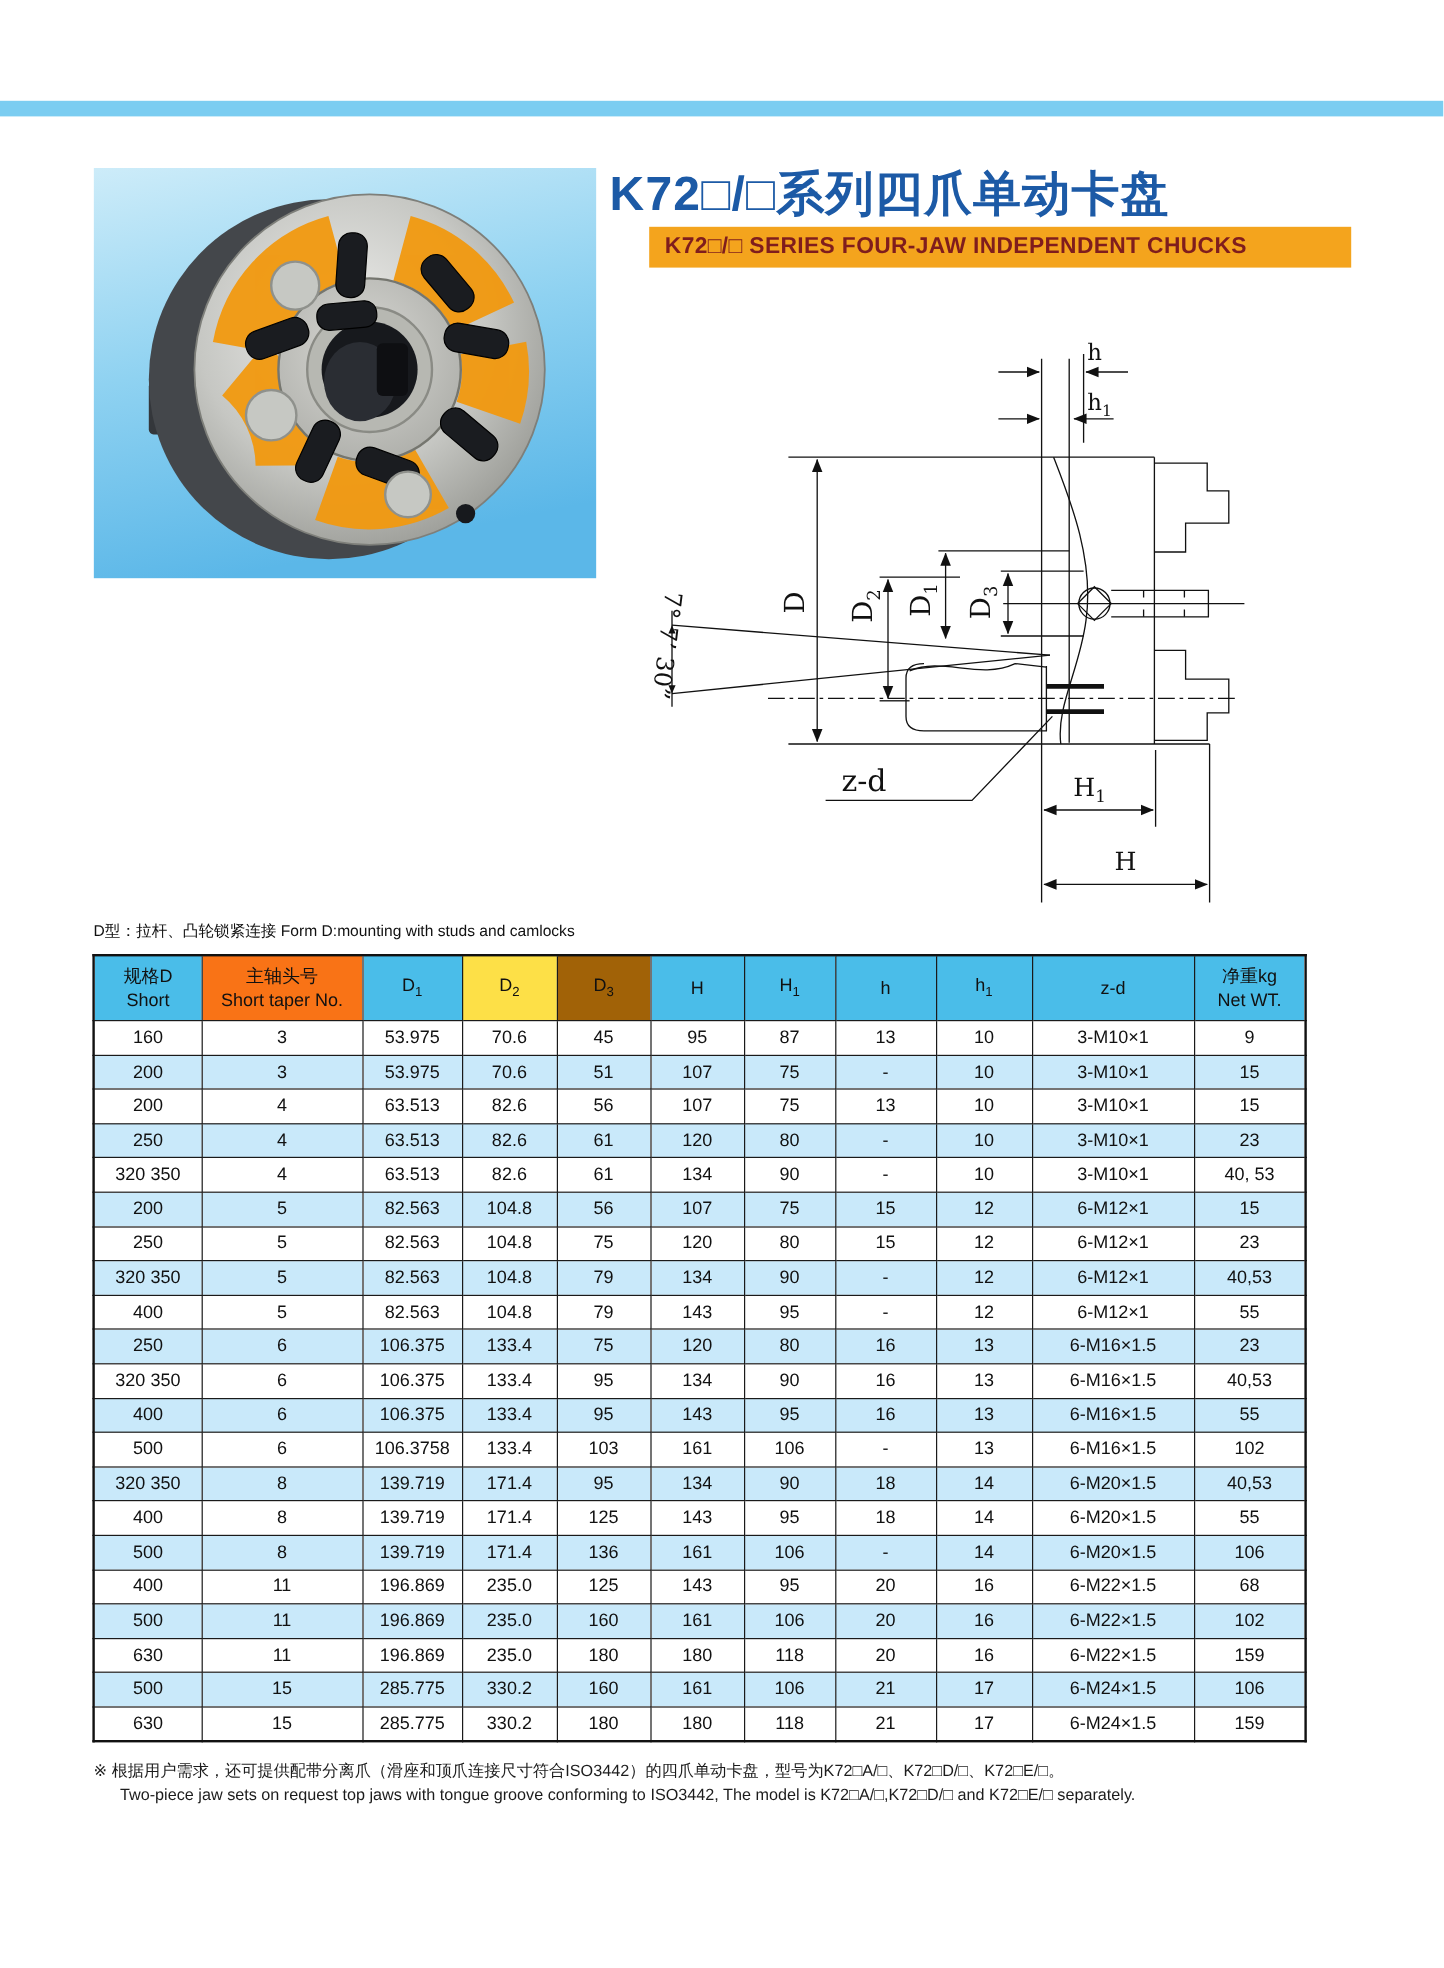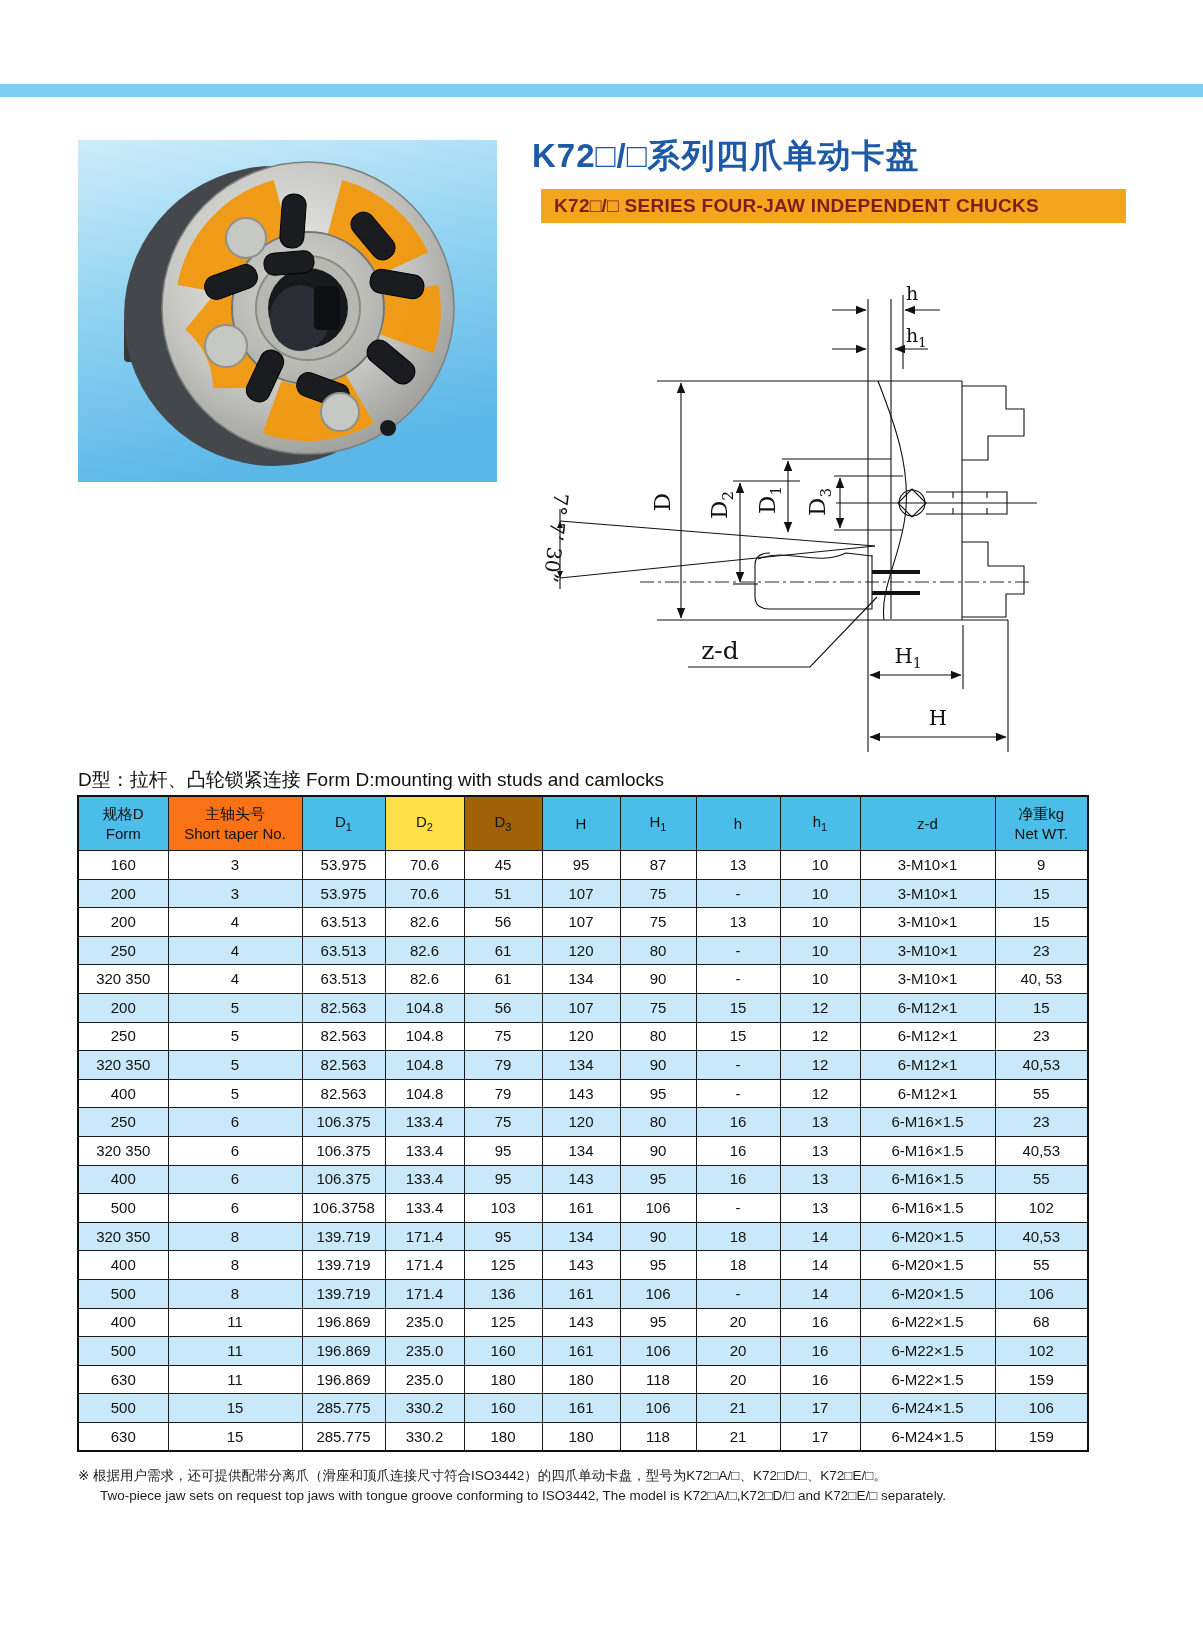--- a/index.html
+++ b/index.html
@@ -3,34 +3,34 @@
 <meta charset="utf-8">
 <style>
   html,body{margin:0;padding:0;background:#fff;}
   #page{position:relative;width:1203px;height:1640px;background:#ffffff;
         font-family:"Liberation Sans","DejaVu Sans",sans-serif;overflow:hidden;}
 
   #top-bar{position:absolute;left:0;top:84px;width:1203px;height:13px;}
 
   #photo-box{position:absolute;left:78px;top:140px;width:419px;height:342px;}
 
-  #title{position:absolute;left:532px;top:134px;width:660px;height:44px;
-         font-size:33px;font-weight:bold;letter-spacing:1px;}
+  #title{position:absolute;left:508px;top:134px;width:660px;height:44px;
+         font-size:40px;font-weight:bold;letter-spacing:1px;}
   #banner{position:absolute;left:541px;top:189px;width:585px;height:34px;
           display:flex;align-items:center;padding-left:13px;box-sizing:border-box;
           font-size:19px;font-weight:bold;letter-spacing:.3px;}
 
   #diagram{position:absolute;left:525px;top:252px;width:512px;height:510px;}
   #diagram svg{width:100%;height:100%;}
   .dline{stroke:#111;stroke-width:1.1;fill:none;}
   .dthick{stroke:#111;stroke-width:4;fill:none;}
   .dcenter{stroke:#111;stroke-width:.9;fill:none;stroke-dasharray:14 4 3 4;}
   .dtext{font-family:"DejaVu Serif","Liberation Serif",serif;fill:#111;}
 
-  #caption{position:absolute;left:78px;top:767px;font-size:19px;color:#111;}
+  #caption{position:absolute;left:78px;top:767px;font-size:13px;color:#111;}
 
   #spec-table{position:absolute;left:77px;top:795px;border-collapse:collapse;
               table-layout:fixed;width:1010px;}
   #spec-table th,#spec-table td{border:1.5px solid #1a1a1a;text-align:center;
               padding:0;color:#111;font-size:15px;overflow:hidden;}
   #spec-table td{height:27.6px;line-height:1.05;background:#ffffff;}
   #spec-table th{height:53px;font-weight:normal;line-height:1.3;}
   #spec-table tr.alt td{background:var(--altbg);}
   #spec-table{border:2.5px solid #111;padding-left:22px;}
   #spec-table sub{font-size:11px;}
@@ -214,21 +214,21 @@
       <col style="width:76px">
         <col style="width:84px">
         <col style="width:80px">
       <col style="width:135px">
         <col style="width:93px">
     </colgroup>
     <thead>
       <tr>
           <th style="background: rgb(74, 189, 233);">
             <div>规格D</div>
-            <div>Form</div>
+            <div>Short</div>
           </th>
           <th style="background: #f97316;">
             <div>主轴头号</div>
             <div>Short taper No.</div>
           </th>
           <th style="background: rgb(74, 189, 233);"><span>D</span><sub>1</sub></th>
           <th style="background: #fde047;"><span>D</span><sub>2</sub></th>
           <th style="background: #a16207;"><span>D</span><sub>3</sub></th>
           <th style="background: rgb(74, 189, 233);"><span>H</span></th>
           <th style="background: rgb(74, 189, 233);"><span>H</span><sub>1</sub></th>

